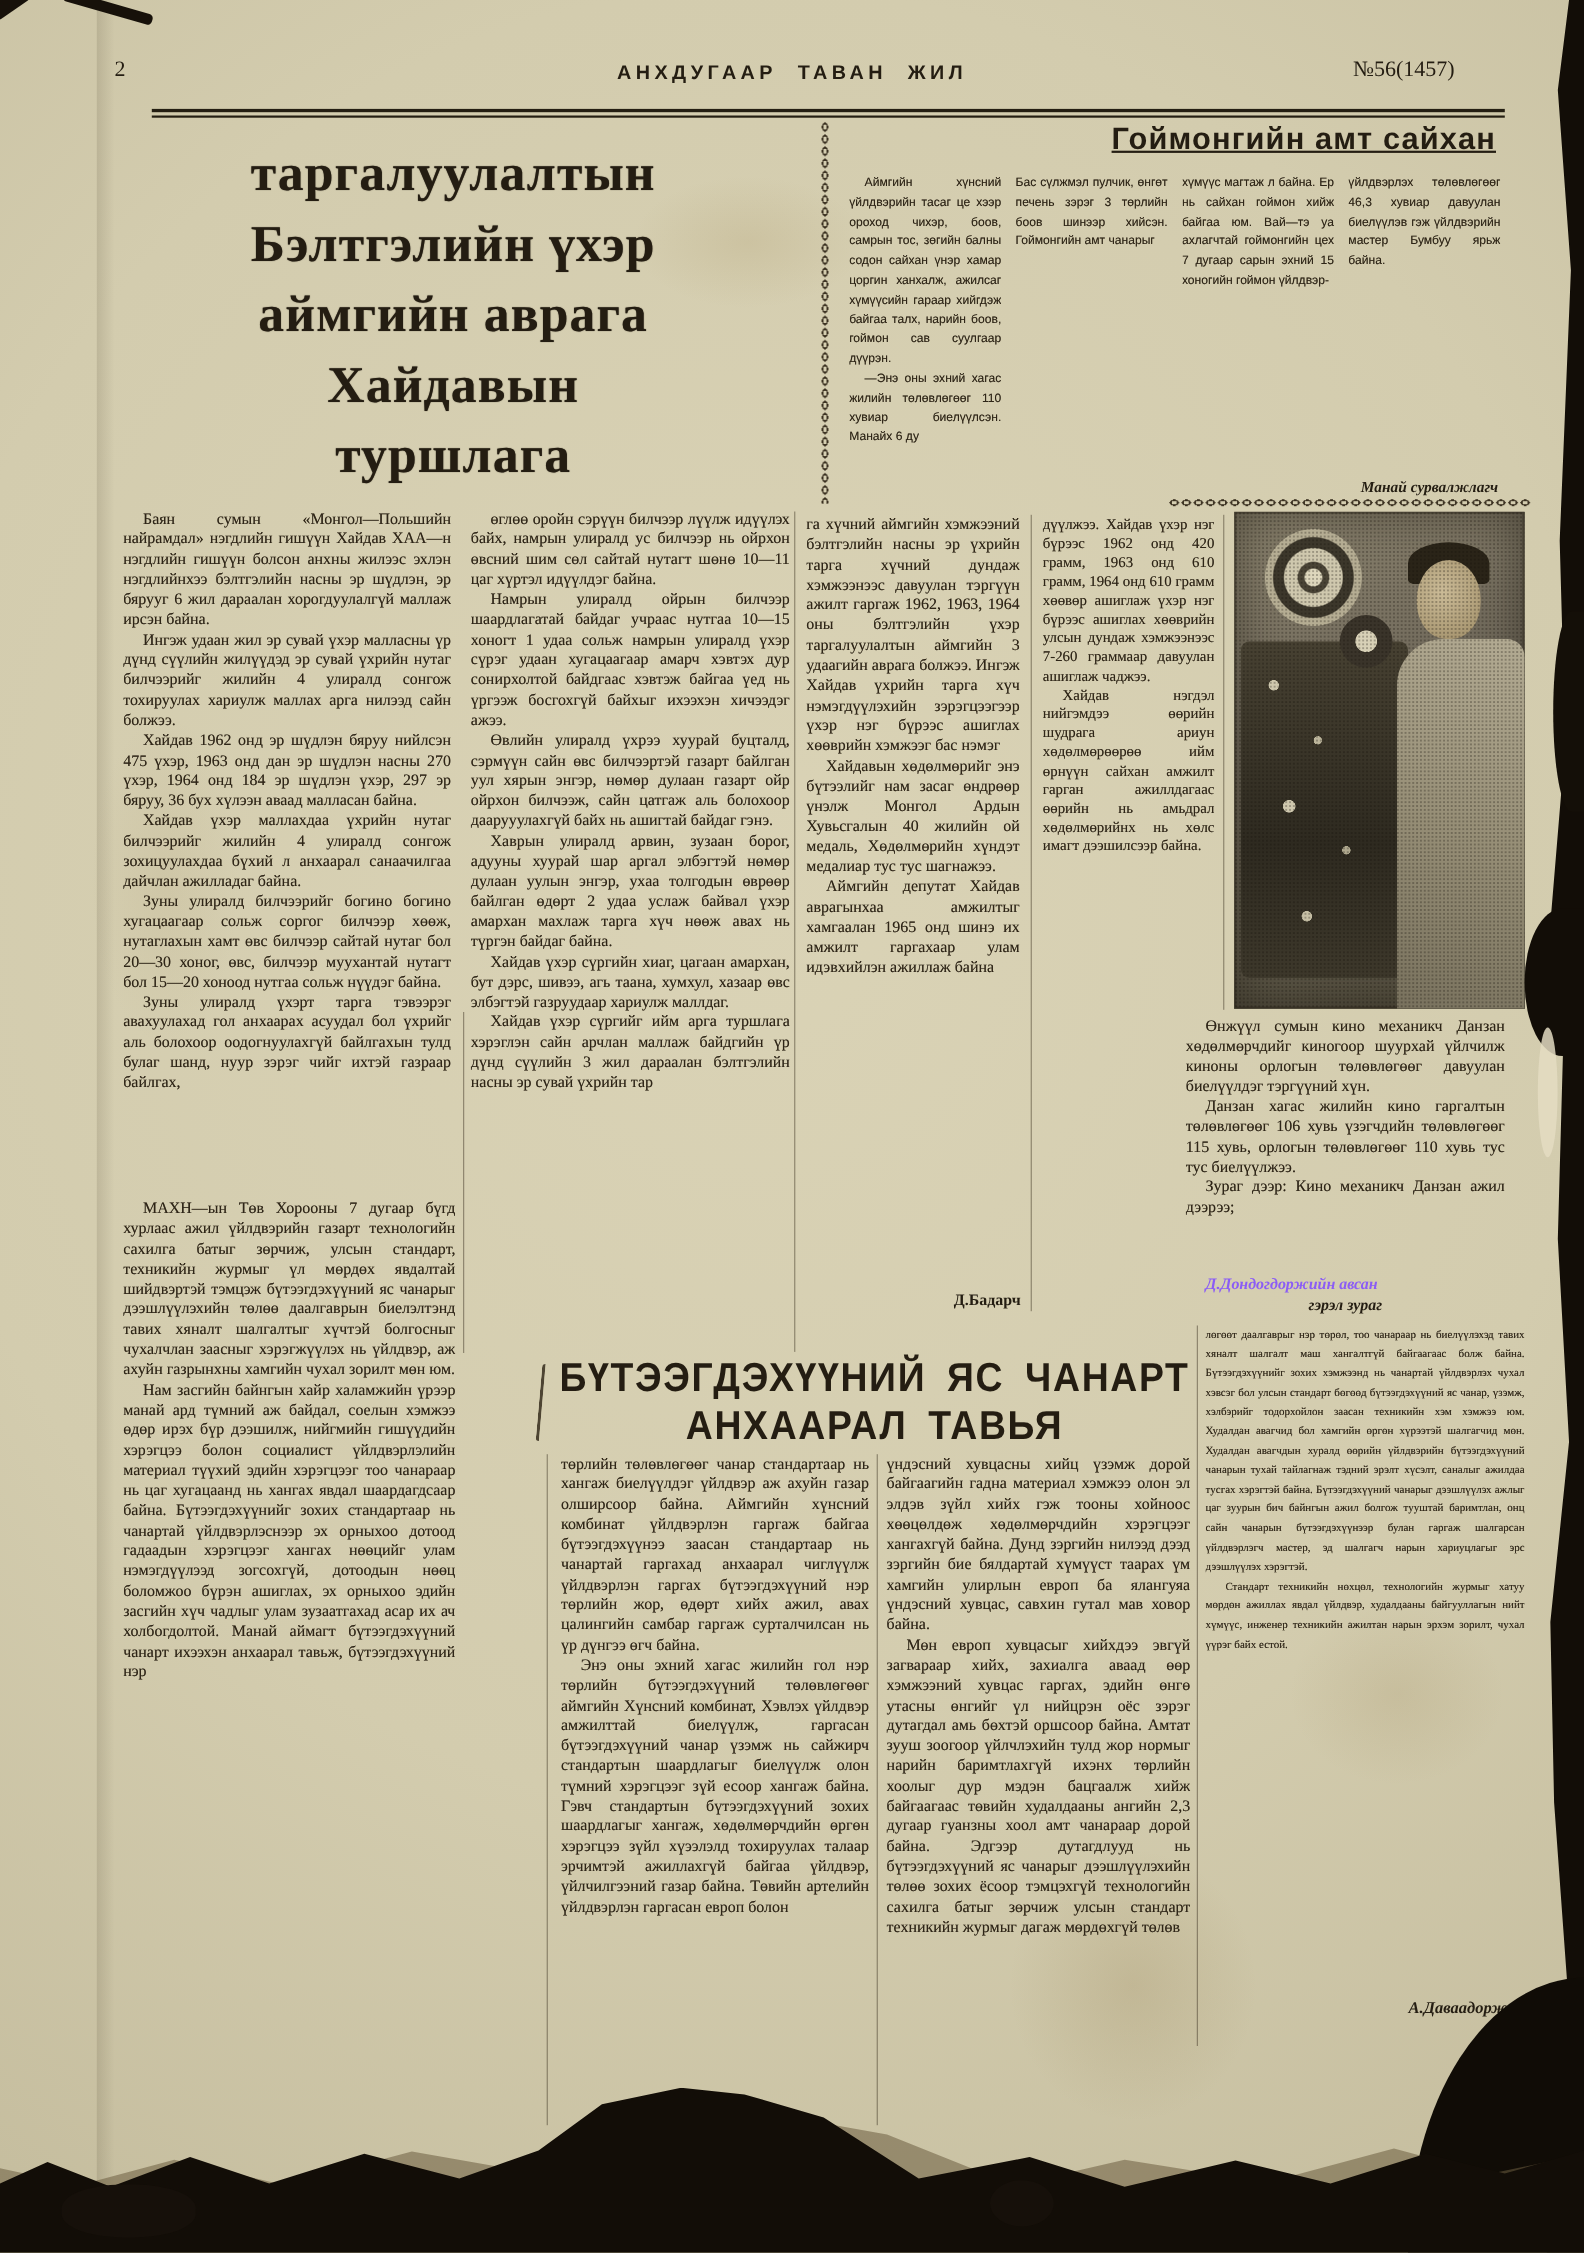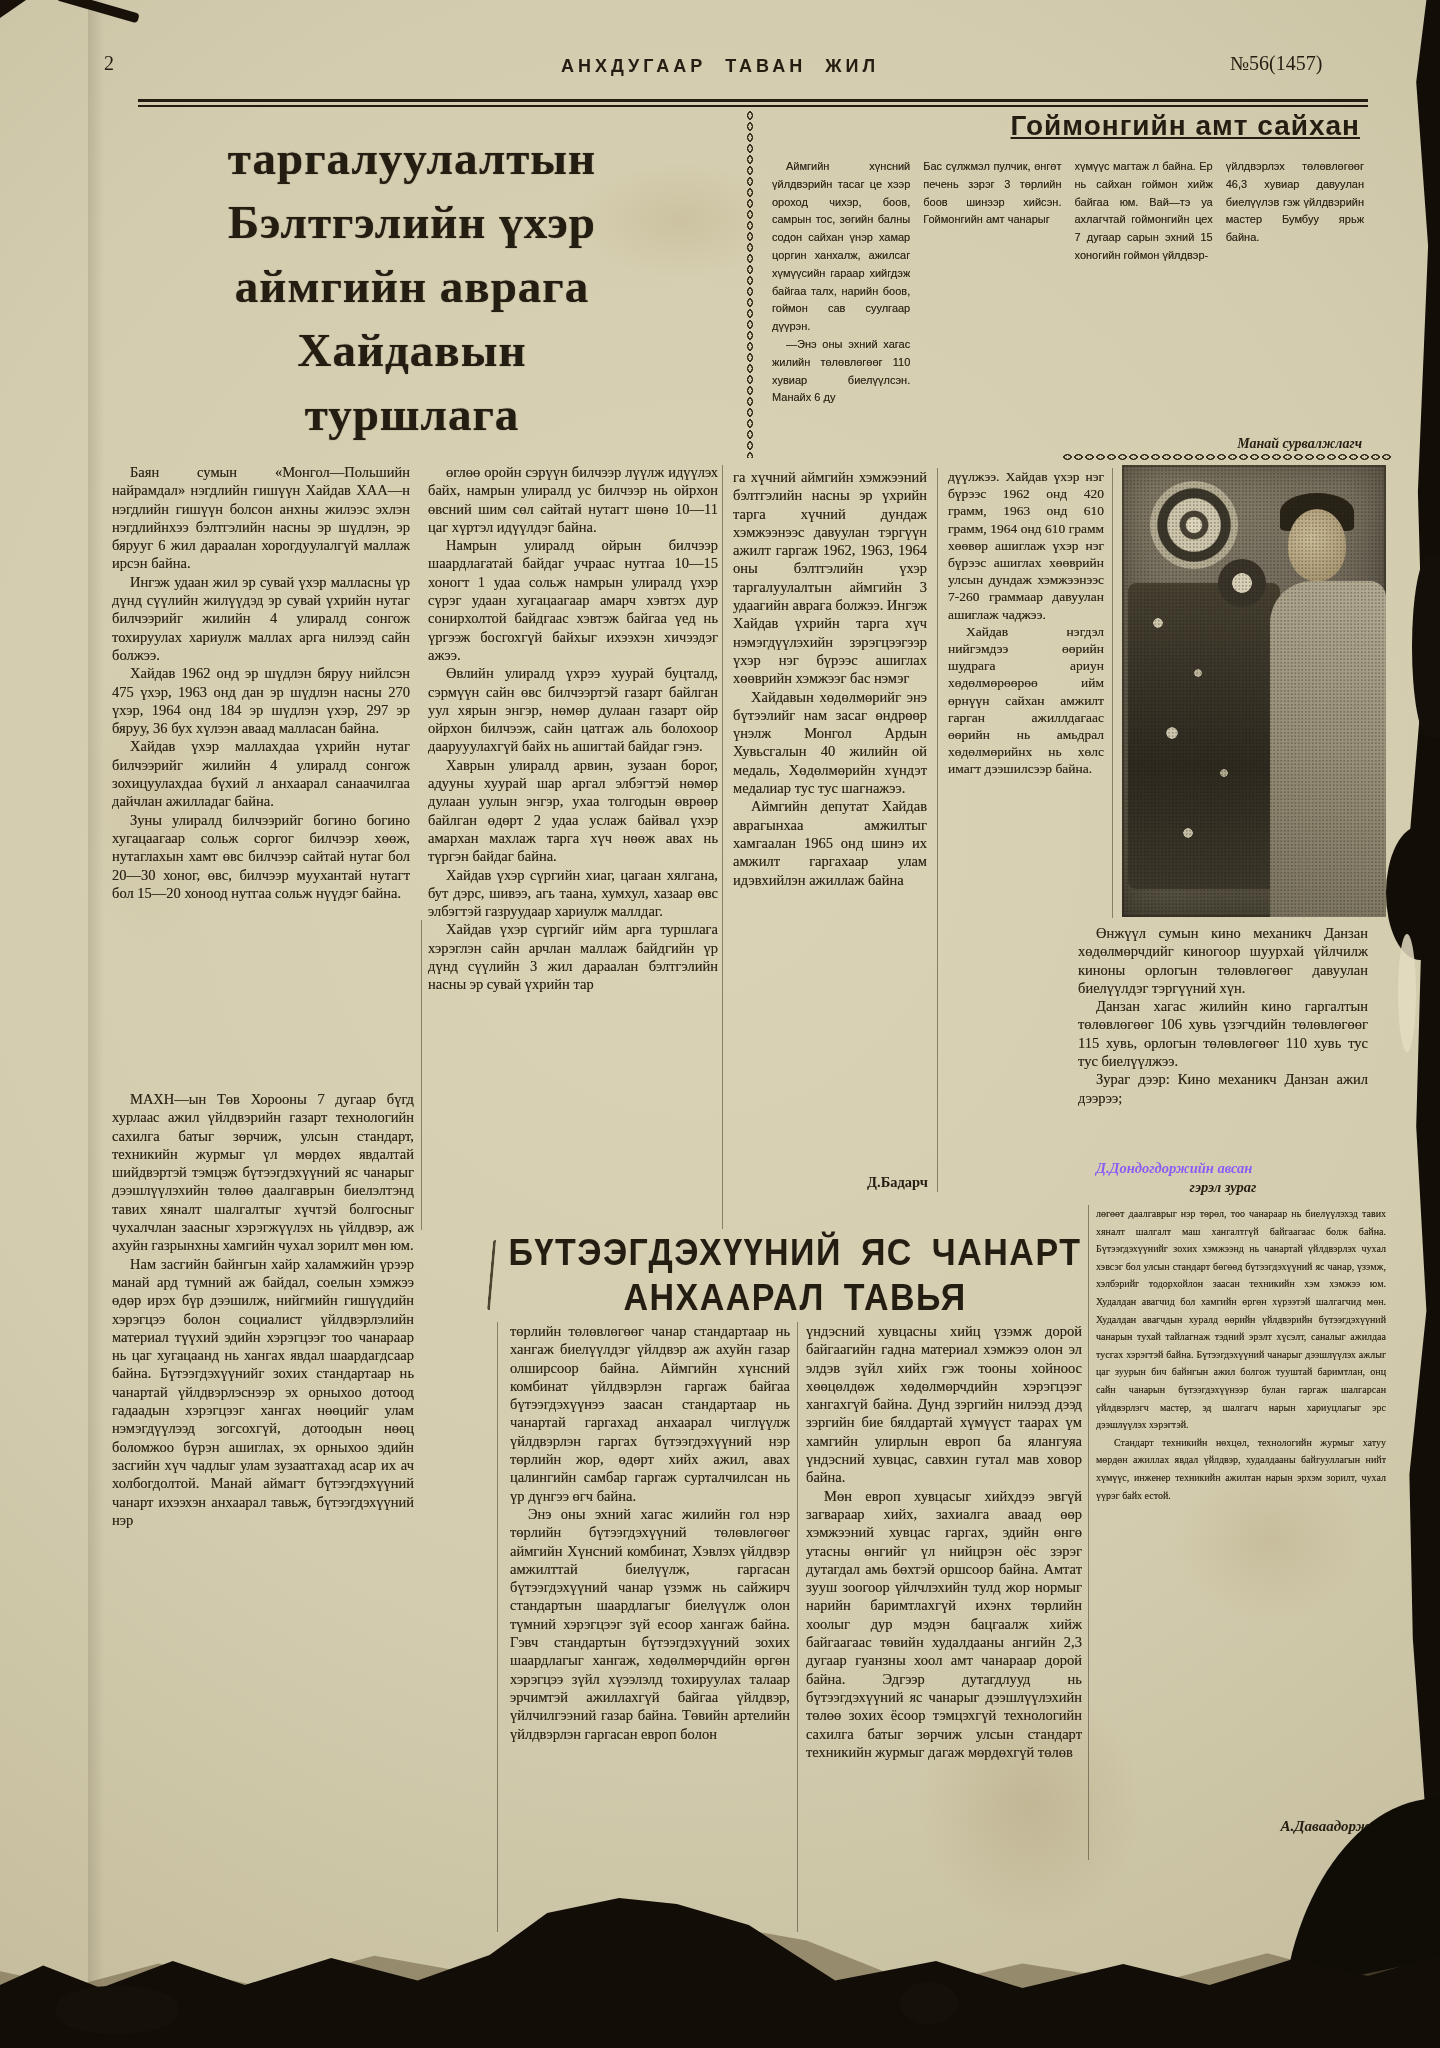--- a/index.html
+++ b/index.html
@@ -109,27 +109,28 @@
       <p>аймгийн аврага</p>
       <p>Хайдавын</p>
       <p>туршлага</p>
     </div>
   <div class="txt" style="left:112px;top:463px;width:298px;height:620px;">
       <p>Баян сумын «Монгол—Польшийн найрамдал» нэгдлийн гишүүн Хайдав ХАА—н нэгдлийн гишүүн болсон анхны жилээс эхлэн нэгдлийнхээ бэлтгэлийн насны эр шүдлэн, эр бярууг 6 жил дараалан хорогдуулалгүй маллаж ирсэн байна.</p>
       <p>Ингэж удаан жил эр сувай үхэр малласны үр дүнд сүүлийн жилүүдэд эр сувай үхрийн нутаг билчээрийг жилийн 4 улиралд сонгож тохируулах хариулж маллах арга нилээд сайн болжээ.</p>
       <p>Хайдав 1962 онд эр шүдлэн бяруу нийлсэн 475 үхэр, 1963 онд дан эр шүдлэн насны 270 үхэр, 1964 онд 184 эр шүдлэн үхэр, 297 эр бяруу, 36 бух хүлээн аваад малласан байна.</p>
       <p>Хайдав үхэр маллахдаа үхрийн нутаг билчээрийг жилийн 4 улиралд сонгож зохицуулахдаа бүхий л анхаарал санаачилгаа дайчлан ажилладаг байна.</p>
       <p>Зуны улиралд билчээрийг богино богино хугацаагаар сольж соргог билчээр хөөж, нутаглахын хамт өвс билчээр сайтай нутаг бол 20—30 хоног, өвс, билчээр муухантай нутагт бол 15—20 хоноод нутгаа сольж нүүдэг байна.</p>
+      <p>Зуны улиралд үхэрт тарга тэвээрэг авахуулахад гол анхаарах асуудал бол үхрийг аль болохоор оодогнуулахгүй байлгахын тулд булаг шанд, нуур зэрэг чийг ихтэй газраар байлгах,</p>
     </div>
   <div class="txt" style="left:428px;top:463px;width:290px;height:768px;">
       <p>өглөө оройн сэрүүн билчээр лүүлж идүүлэх байх, намрын улиралд ус билчээр нь ойрхон өвсний шим сөл сайтай нутагт шөнө 10—11 цаг хүртэл идүүлдэг байна.</p>
       <p>Намрын улиралд ойрын билчээр шаардлагатай байдаг учраас нутгаа 10—15 хоногт 1 удаа сольж намрын улиралд үхэр сүрэг удаан хугацаагаар амарч хэвтэх дур сонирхолтой байдгаас хэвтэж байгаа үед нь үргээж босгохгүй байхыг ихээхэн хичээдэг ажээ.</p>
       <p>Өвлийн улиралд үхрээ хуурай буцталд, сэрмүүн сайн өвс билчээртэй газарт байлган уул хярын энгэр, нөмөр дулаан газарт ойр ойрхон билчээж, сайн цатгаж аль болохоор даарууулахгүй байх нь ашигтай байдаг гэнэ.</p>
       <p>Хаврын улиралд арвин, зузаан борог, адууны хуурай шар аргал элбэгтэй нөмөр дулаан уулын энгэр, ухаа толгодын өврөөр байлган өдөрт 2 удаа услаж байвал үхэр амархан махлаж тарга хүч нөөж авах нь түргэн байдаг байна.</p>
-      <p>Хайдав үхэр сүргийн хиаг, цагаан хялгана, бут дэрс, шивээ, агь таана, хумхул, хазаар өвс элбэгтэй газруудаар хариулж маллдаг.</p>
+      <p>Хайдав үхэр сүргийн хиаг, цагаан амархан, бут дэрс, шивээ, агь таана, хумхул, хазаар өвс элбэгтэй газруудаар хариулж маллдаг.</p>
       <p>Хайдав үхэр сүргийг ийм арга туршлага хэрэглэн сайн арчлан маллаж байдгийн үр дүнд сүүлийн 3 жил дараалан бэлтгэлийн насны эр сувай үхрийн тар</p>
     </div>
   <div class="txt cont" style="left:733px;top:468px;width:194px;height:700px;">
       <p>га хүчний аймгийн хэмжээний бэлтгэлийн насны эр үхрийн тарга хүчний дундаж хэмжээнээс давуулан тэргүүн ажилт гаргаж 1962, 1963, 1964 оны бэлтгэлийн үхэр таргалуулалтын аймгийн 3 удаагийн аврага болжээ. Ингэж Хайдав үхрийн тарга хүч нэмэгдүүлэхийн зэрэгцээгээр үхэр нэг бүрээс ашиглах хөөврийн хэмжээг бас нэмэг</p>
       <p>Хайдавын хөдөлмөрийг энэ бүтээлийг нам засаг өндрөөр үнэлж Монгол Ардын Хувьсгалын 40 жилийн ой медаль, Хөдөлмөрийн хүндэт медалиар тус тус шагнажээ.</p>
       <p>Аймгийн депутат Хайдав аврагынхаа амжилтыг хамгаалан 1965 онд шинэ их амжилт гаргахаар улам идэвхийлэн ажиллаж байна</p>
     </div>
   <div class="abs byline" style="left:760px;top:1168px;width:168px;font-size:14.5px;color:#241d12;">Д.Бадарч</div>
   <div class="txt cont" style="left:948px;top:468px;width:156px;height:448px;font-size:13.5px;line-height:17.2px;">
       <p>дүүлжээ. Хайдав үхэр нэг бүрээс 1962 онд 420 грамм, 1963 онд 610 грамм, 1964 онд 610 грамм хөөвөр ашиглаж үхэр нэг бүрээс ашиглах хөөврийн улсын дундаж хэмжээнээс 7-260 граммаар давуулан ашиглаж чаджээ.</p>

